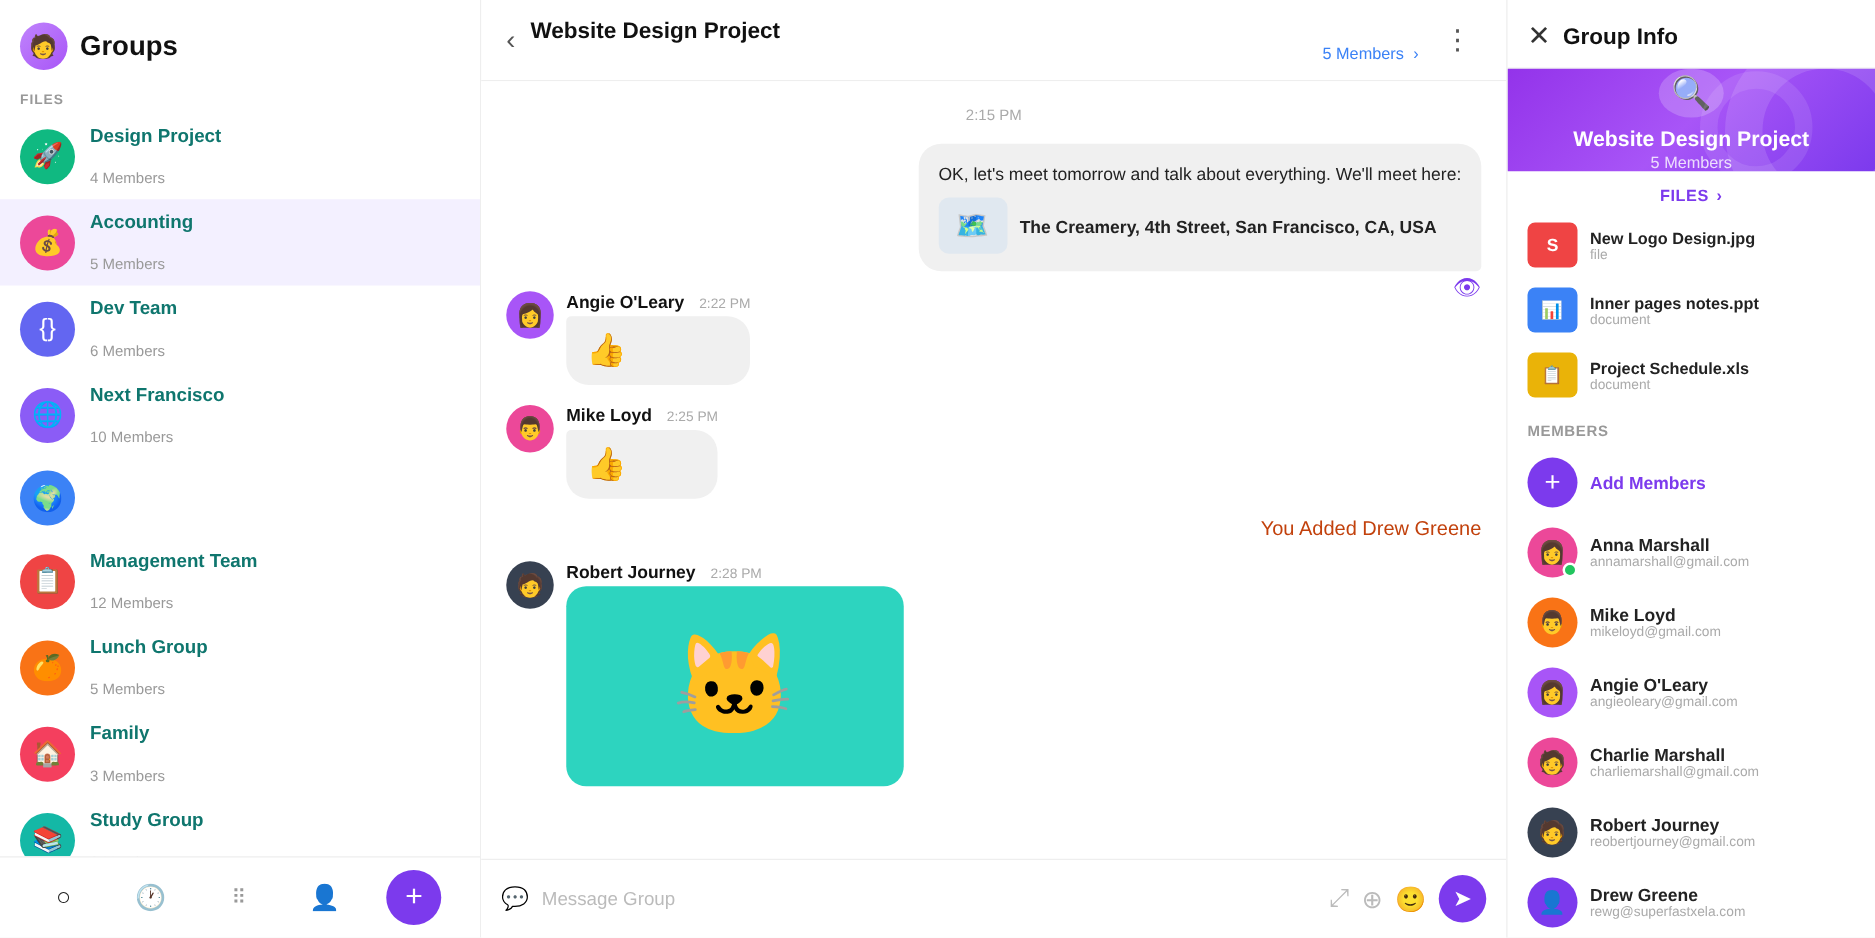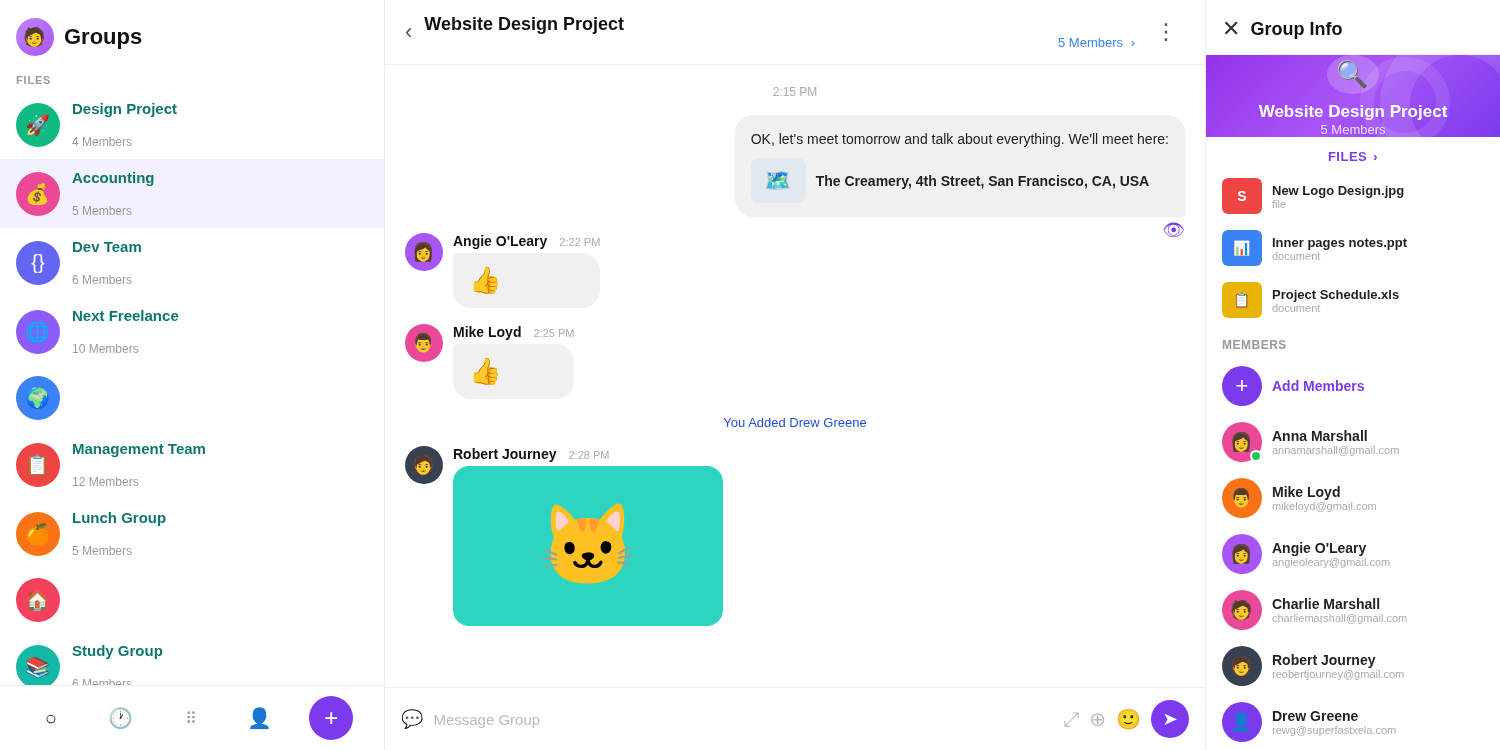--- a/index.html
+++ b/index.html
@@ -44,21 +44,21 @@
     .msg-bubble-right .msg-text { font-size: 14px; color: #222; line-height: 1.5; margin-bottom: 8px; }
     .msg-location { font-weight: 700; font-size: 14px; color: #222; }
     .msg-seen { color: #7c3aed; font-size: 18px; position: absolute; bottom: -24px; right: 0; }
     .msg-row { display: flex; align-items: flex-start; gap: 10px; }
     .msg-avatar { width: 38px; height: 38px; border-radius: 50%; display: flex; align-items: center; justify-content: center; font-size: 18px; flex-shrink: 0; }
     .msg-content { display: flex; flex-direction: column; gap: 4px; }
     .msg-sender { font-weight: 700; font-size: 14px; color: #111; }
     .msg-time { font-size: 11px; color: #aaa; margin-left: 8px; }
     .msg-bubble { background: #f0f0f0; border-radius: 4px 18px 18px 18px; padding: 12px 16px; display: inline-block; }
     .msg-emoji { font-size: 26px; }
-    .system-msg { text-align: center; color: #1d4ed8; font-size: 13px; }
+    .system-msg { text-align: right; color: #c2410c; font-size: 16px; }
     .msg-image { width: 270px; height: 160px; background: #2dd4bf; border-radius: 16px; display: flex; align-items: center; justify-content: center; font-size: 70px; overflow: hidden; position: relative; }
     .msg-image-inner { display: flex; align-items: center; justify-content: center; width: 100%; height: 100%; }
     .chat-input-bar { display: flex; align-items: center; padding: 12px 16px; border-top: 1px solid #eee; gap: 10px; background: #fff; }
     .chat-input { flex: 1; border: none; outline: none; font-size: 15px; color: #333; background: transparent; padding: 8px 0; }
     .chat-input::placeholder { color: #bbb; }
     .chat-input-icon { font-size: 20px; color: #bbb; cursor: pointer; }
     .send-btn { width: 38px; height: 38px; border-radius: 50%; background: #7c3aed; display: flex; align-items: center; justify-content: center; color: white; font-size: 18px; cursor: pointer; }
 
     
     .right-panel { width: 295px; background: #fff; border-left: 1px solid #eee; display: flex; flex-direction: column; flex-shrink: 0; overflow-y: auto; }
@@ -118,21 +118,21 @@
       <div class="group-item">
     <div class="group-icon" style="background:#6366f1; color:white;">{}</div>
     <div class="group-info">
       <div class="group-name">Dev Team</div>
       <div class="group-members">6 Members</div>
     </div>
   </div>
       <div class="group-item">
     <div class="group-icon" style="background:#8b5cf6; color:white;">🌐</div>
     <div class="group-info">
-      <div class="group-name">Next Freelance</div>
+      <div class="group-name">Next Francisco</div>
       <div class="group-members">10 Members</div>
     </div>
   </div>
       <div class="group-item">
     <div class="group-icon" style="background:#3b82f6; color:white;">🌍</div>
   </div>
       <div class="group-item">
     <div class="group-icon" style="background:#ef4444; color:white;">📋</div>
     <div class="group-info">
       <div class="group-name">Management Team</div>
@@ -141,20 +141,24 @@
   </div>
       <div class="group-item">
     <div class="group-icon" style="background:#f97316; color:white;">🍊</div>
     <div class="group-info">
       <div class="group-name">Lunch Group</div>
       <div class="group-members">5 Members</div>
     </div>
   </div>
       <div class="group-item">
     <div class="group-icon" style="background:#f43f5e; color:white;">🏠</div>
+    <div class="group-info">
+      <div class="group-name">Family</div>
+      <div class="group-members">3 Members</div>
+    </div>
   </div>
       <div class="group-item">
     <div class="group-icon" style="background:#14b8a6; color:white;">📚</div>
     <div class="group-info">
       <div class="group-name">Study Group</div>
       <div class="group-members">6 Members</div>
     </div>
   </div>
       <div class="group-item">
     <div class="group-icon" style="background:#8b5cf6; color:white;">⚙️</div>

